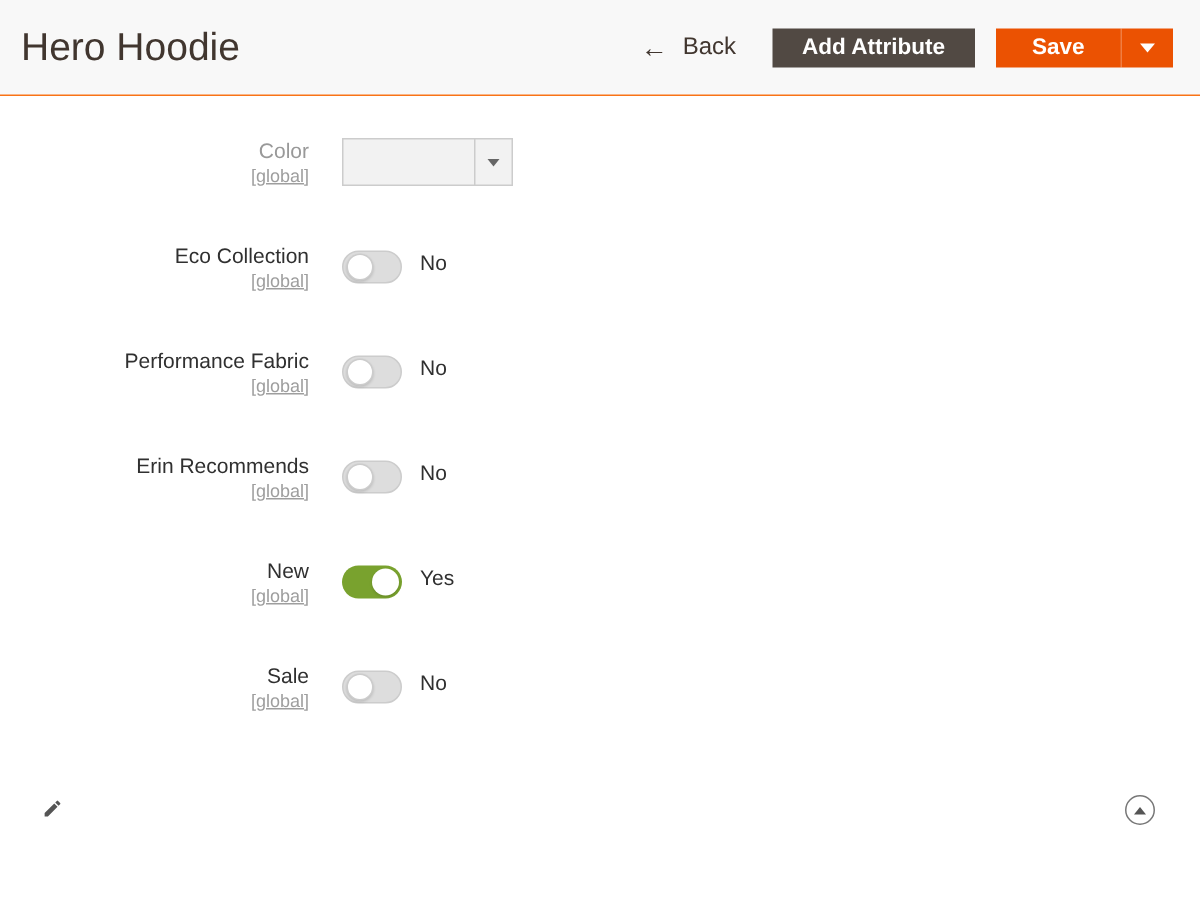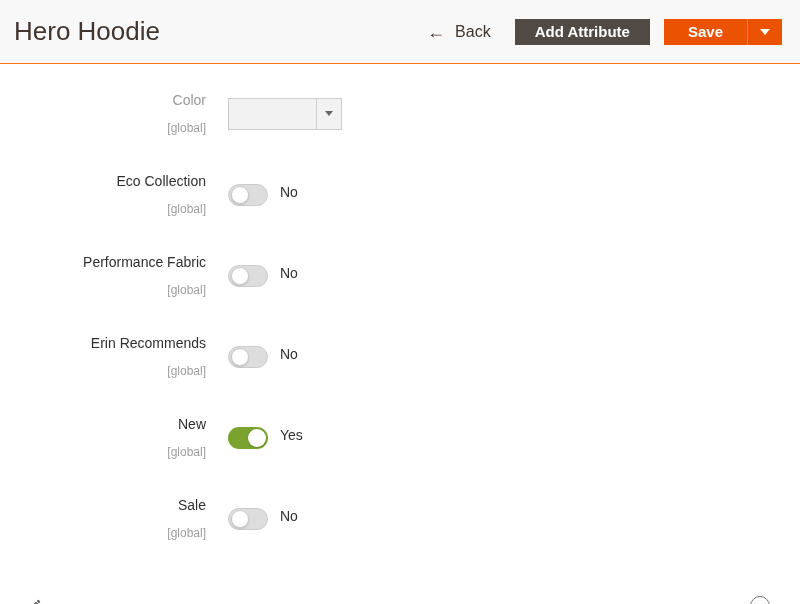--- a/index.html
+++ b/index.html
@@ -88,21 +88,22 @@
   }
   .label-main {
     color: #303030;
     font-size: 14px;
     padding-left: 15px;
   }
   .label-main.muted { color: #999; }
   .label-scope {
     color: #9e9e9e;
     font-size: 12px;
-    margin-top: 13px;
+    margin-top: 2px;
+    text-decoration: underline;
   }
   .control-col {
     display: flex;
     align-items: flex-start;
     gap: 12px;
   }
 
   
   .select-wrapper {
     display: flex;

